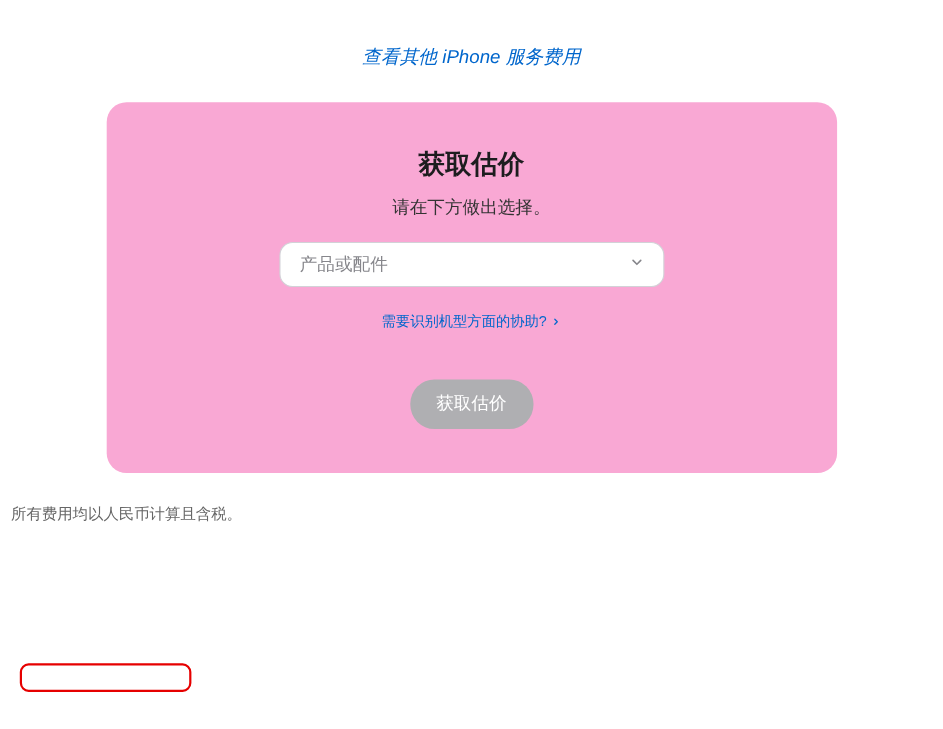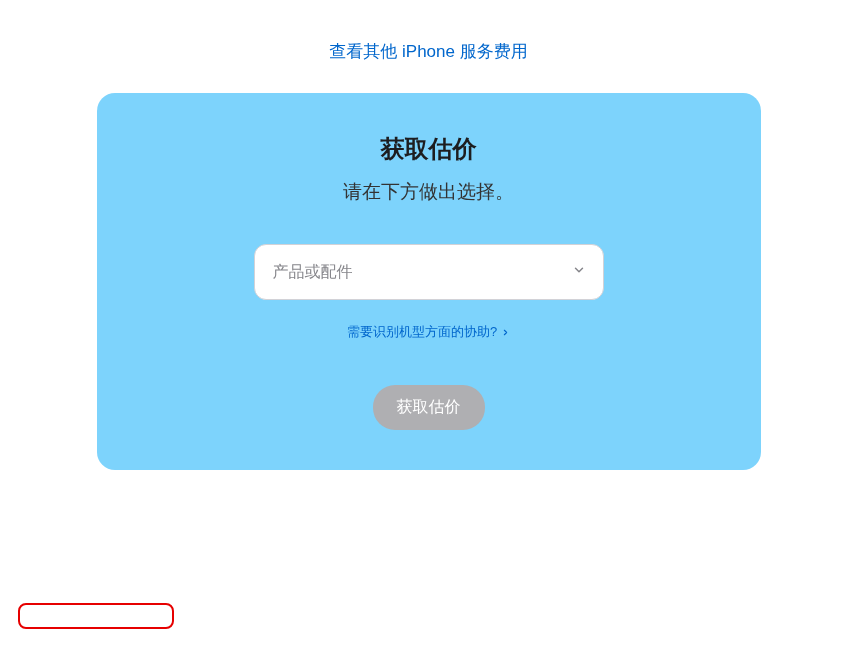--- a/index.html
+++ b/index.html
@@ -17,48 +17,49 @@
     .top-link {
       text-align: center;
       padding-top: 40px;
       padding-bottom: 30px;
     }
     .top-link a {
       color: #06c;
       text-decoration: none;
       font-size: 17px;
       cursor: pointer;
+      font-style: italic;
     }
     .card {
       width: 664px;
       margin: 0 auto;
-      background: #7dd3fc;
+      background: #f9a8d4;
       border-radius: 18px;
       padding: 40px 50px 40px 50px;
       text-align: center;
     }
     .card-title {
       font-size: 24px;
       font-weight: 600;
       color: #1d1d1f;
       margin-bottom: 14px;
     }
     .card-subtitle {
-      font-size: 19px;
+      font-size: 16px;
       color: #333;
-      margin-bottom: 39px;
+      margin-bottom: 20px;
     }
     .select-wrap {
       position: relative;
       width: 350px;
       margin: 0 auto 22px auto;
     }
     .select-box {
       width: 100%;
-      height: 56px;
+      height: 41px;
       background: #ffffff;
       border: 1px solid #d2d2d7;
       border-radius: 12px;
       font-size: 16px;
       color: #86868b;
       padding: 0 18px;
       appearance: none;
       -webkit-appearance: none;
       cursor: pointer;
       text-align: center;
@@ -145,15 +146,16 @@
         </svg>
     </span>
   </a>
 
   <div>
     <button class="submit-btn">获取估价</button>
   </div>
 </div>
 
 <div class="footer-text">
+  <p>所有费用均以人民币计算且含税。</p>
 </div>
 
 <div class="red-outline"></div>
 
 </body></html>

